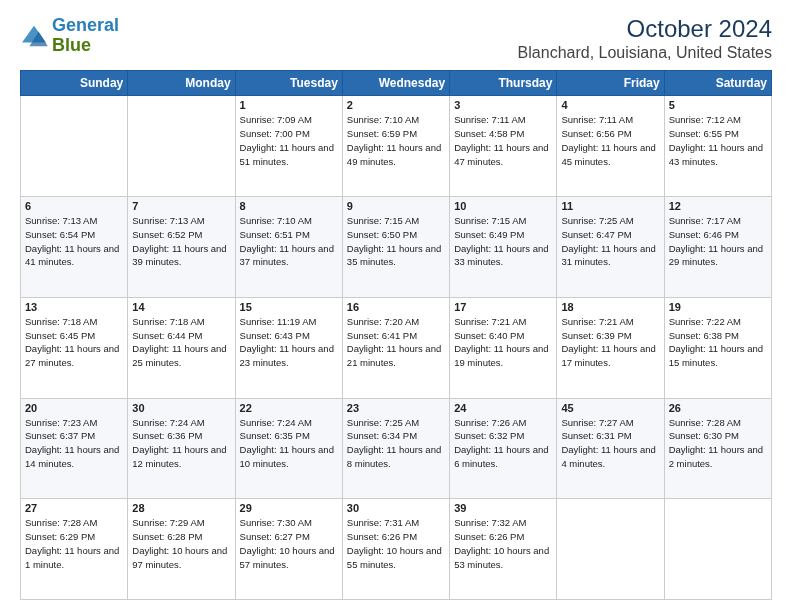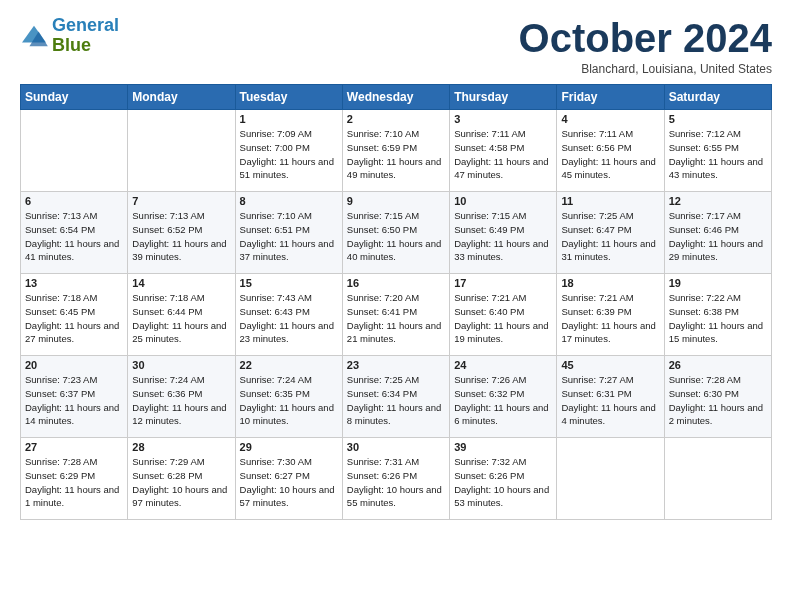--- a/index.html
+++ b/index.html
@@ -5,21 +5,21 @@
     * { margin: 0; padding: 0; box-sizing: border-box; }
     body {
       font-family: Arial, sans-serif;
       background: #fff;
       width: 792px;
       height: 612px;
       overflow: hidden;
     }
     .page {
       width: 792px;
-      height: 520px;
+      height: 612px;
       padding: 16px 20px 12px 20px;
       display: flex;
       flex-direction: column;
     }
     .header {
       display: flex;
       align-items: flex-start;
       justify-content: space-between;
       margin-bottom: 8px;
     }
@@ -38,44 +38,44 @@
       color: #2980b9;
     }
     .logo-icon {
       width: 28px;
       height: 24px;
     }
     .title-block {
       text-align: right;
     }
     .month-title {
-      font-size: 40px;
-      font-weight: bold;
+      font-size: 24px;
+      font-weight: normal;
       color: #1a3a5c;
       line-height: 1.1;
     }
     .location-title {
-      font-size: 12px;
+      font-size: 16px;
       color: #444;
       margin-top: 2px;
     }
     .calendar {
       flex: 1;
       border: 1px solid #ccc;
       border-collapse: collapse;
       width: 100%;
       table-layout: fixed;
     }
     .calendar th {
       background: #2a6bb0;
       color: #fff;
       font-size: 12px;
       font-weight: bold;
       padding: 5px 4px;
-      text-align: left;
+      text-align: right;
       border: 1px solid #1a5a9a;
     }
     .calendar td {
       vertical-align: top;
       border: 1px solid #ccc;
       padding: 3px 4px;
       font-size: 9.5px;
       color: #222;
       height: 82px;
       background: #fff;
@@ -162,21 +162,21 @@
           <td>
             <span class="day-num">7</span>
             <div class="day-info"><span>Sunrise: 7:13 AM</span><br><span>Sunset: 6:52 PM</span><br><span>Daylight: 11 hours and 39 minutes.</span></div>
           </td>
           <td>
             <span class="day-num">8</span>
             <div class="day-info"><span>Sunrise: 7:10 AM</span><br><span>Sunset: 6:51 PM</span><br><span>Daylight: 11 hours and 37 minutes.</span></div>
           </td>
           <td>
             <span class="day-num">9</span>
-            <div class="day-info"><span>Sunrise: 7:15 AM</span><br><span>Sunset: 6:50 PM</span><br><span>Daylight: 11 hours and 40 minutes.</span></div>
+            <div class="day-info"><span>Sunrise: 7:15 AM</span><br><span>Sunset: 6:50 PM</span><br><span>Daylight: 11 hours and 35 minutes.</span></div>
           </td>
           <td>
             <span class="day-num">10</span>
             <div class="day-info"><span>Sunrise: 7:15 AM</span><br><span>Sunset: 6:49 PM</span><br><span>Daylight: 11 hours and 33 minutes.</span></div>
           </td>
           <td>
             <span class="day-num">11</span>
             <div class="day-info"><span>Sunrise: 7:25 AM</span><br><span>Sunset: 6:47 PM</span><br><span>Daylight: 11 hours and 31 minutes.</span></div>
           </td>
           <td>
@@ -188,21 +188,21 @@
           <td>
             <span class="day-num">13</span>
             <div class="day-info"><span>Sunrise: 7:18 AM</span><br><span>Sunset: 6:45 PM</span><br><span>Daylight: 11 hours and 27 minutes.</span></div>
           </td>
           <td>
             <span class="day-num">14</span>
             <div class="day-info"><span>Sunrise: 7:18 AM</span><br><span>Sunset: 6:44 PM</span><br><span>Daylight: 11 hours and 25 minutes.</span></div>
           </td>
           <td>
             <span class="day-num">15</span>
-            <div class="day-info"><span>Sunrise: 7:43 AM</span><br><span>Sunset: 6:43 PM</span><br><span>Daylight: 11 hours and 23 minutes.</span></div>
+            <div class="day-info"><span>Sunrise: 11:19 AM</span><br><span>Sunset: 6:43 PM</span><br><span>Daylight: 11 hours and 23 minutes.</span></div>
           </td>
           <td>
             <span class="day-num">16</span>
             <div class="day-info"><span>Sunrise: 7:20 AM</span><br><span>Sunset: 6:41 PM</span><br><span>Daylight: 11 hours and 21 minutes.</span></div>
           </td>
           <td>
             <span class="day-num">17</span>
             <div class="day-info"><span>Sunrise: 7:21 AM</span><br><span>Sunset: 6:40 PM</span><br><span>Daylight: 11 hours and 19 minutes.</span></div>
           </td>
           <td>

